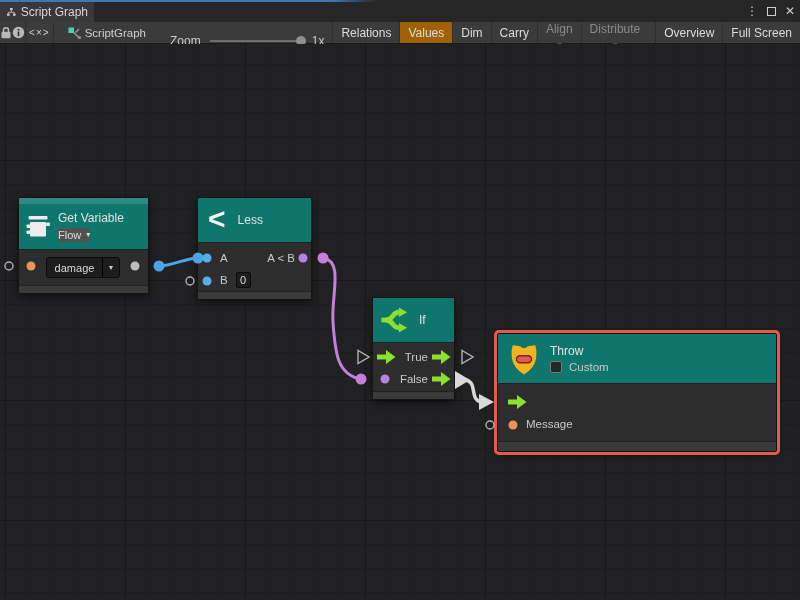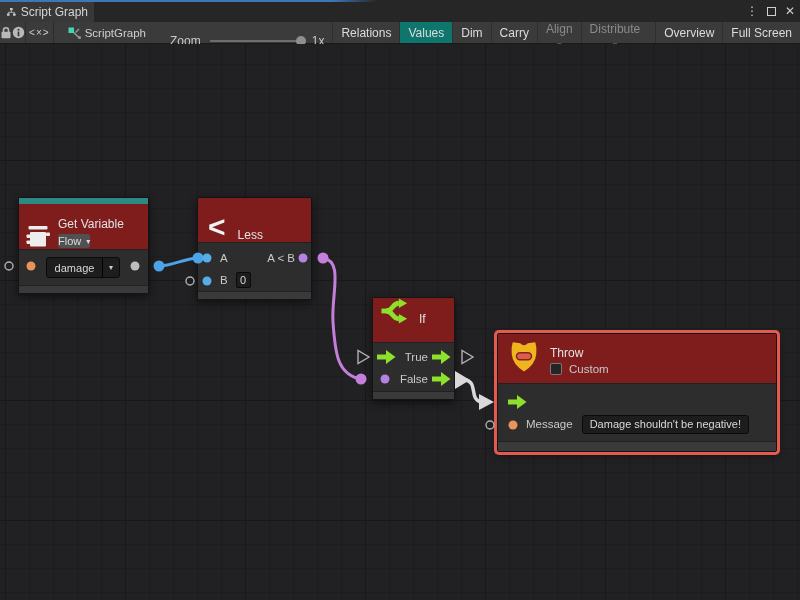--- a/index.html
+++ b/index.html
@@ -26,40 +26,40 @@
   .tb-btn { display:flex; align-items:center; justify-content:center; color:#c9c9c9; }
   .tb-lock { width:27px; } .tb-info { width:29px; }
   .tb-sep { width:1px; background:#2c2c2c; }
   .tb-code { width:69px; font-size:10px; color:#cfcfcf; letter-spacing:1px; }
   .tb-graphname { display:flex; align-items:center; gap:4px; padding:0 10px 0 14px; color:#cfcfcf; font-size:11.5px; }
   .tb-zoom { display:flex; align-items:center; padding:0 8px 0 14px; color:#c9c9c9;margin-top:16px; }
   .z-track { position:relative; width:93px; height:2px; background:#6e6e6e; margin:0 9px; }
   .z-knob { position:absolute; right:-3px; top:-4px; width:10px; height:10px; border-radius:50%; background:#8f8f8f; }
   .tb-right { display:flex; flex:1; }
   .tbtn { display:flex; align-items:center; gap:4px; padding:0 8px; color:#dcdcdc; border-left:1px solid #2f2f2f; white-space:nowrap; }
-  .tbtn.active { background:#0f766e; }
+  .tbtn.active { background:#a16207; }
   .tbtn.disabled { color:#8a8a8a;flex-direction:column; }
   .tbtn .caret { font-size:9px; }
   .gap-left { margin-left:7px; border-left:1px solid #2f2f2f; }
   
   .canvas { position:absolute; left:0; top:44px; width:800px; height:556px;
     background-color:#212124;
     background-image:
       linear-gradient(#18181b 1px, transparent 1px),
       linear-gradient(90deg,#18181b 1px, transparent 1px),
       linear-gradient(#1d1d20 1px, transparent 1px),
       linear-gradient(90deg,#1d1d20 1px, transparent 1px);
     background-size:120px 120px,120px 120px,24px 24px,24px 24px;
     background-position:5px 116px,5px 116px,5px 20px,5px 20px;
   }
   .overlay { position:absolute; left:0; top:0; width:800px; height:600px; z-index:3; pointer-events:none; }
   
   .node { position:absolute; border:1px solid #141414; border-radius:2px; background:#2d2d2d;
     box-shadow:0 3px 8px rgba(0,0,0,.5); z-index:2; }
-  .n-head { background:#7f1d1d; display:flex; align-items:flex-end; border-bottom:1px solid #212121; }
+  .n-head { background:#0f766e; display:flex; align-items:center; border-bottom:1px solid #212121; }
   .n-foot { background:#3a3a3a; border-top:1px solid #212121; }
   .n-title { font-size:12px; color:#e2e2e2; }
   .port-label { font-size:11.5px; color:#c9c9c9; }
   .dark-field { background:#1d1d1d; border:1px solid #0a0a0a; border-radius:3px; color:#d8d8d8; }
   
   .node-getvar { left:18px; top:197px; width:131px; }
   .gv-acc { height:6px; background:#2b8a82; }
   .gv-head { height:46px; padding:0 6px 0 7px; gap:7px; }
   .gv-chip { display:inline-flex; align-items:center; gap:5px; background:#515151; border-radius:3px;
     padding:1px 0; font-size:11px; color:#dcdcdc; margin-top:3px; }
@@ -260,21 +260,20 @@
         <span class="n-title">Throw</span>
         <span class="th-custom">
           <span class="th-check"></span>
           <span class="port-label">Custom</span>
         </span>
       </div>
     </div>
     <div class="th-body">
       <div class="th-msgrow">
         <span class="port-label">Message</span>
-        <span class="th-field dark-field">Damage shouldn't be negative!</span>
       </div>
     </div>
     <div class="n-foot th-foot"></div>
   </div>
 
   <svg class="overlay" viewBox="0 0 800 600">
 
     <circle cx="9" cy="266" r="4" fill="none" stroke="#b0b0b0" stroke-width="1.4"></circle>
     <circle cx="190" cy="281" r="4" fill="none" stroke="#b0b0b0" stroke-width="1.4"></circle>
     <circle cx="490" cy="425" r="4" fill="none" stroke="#b0b0b0" stroke-width="1.4"></circle>

